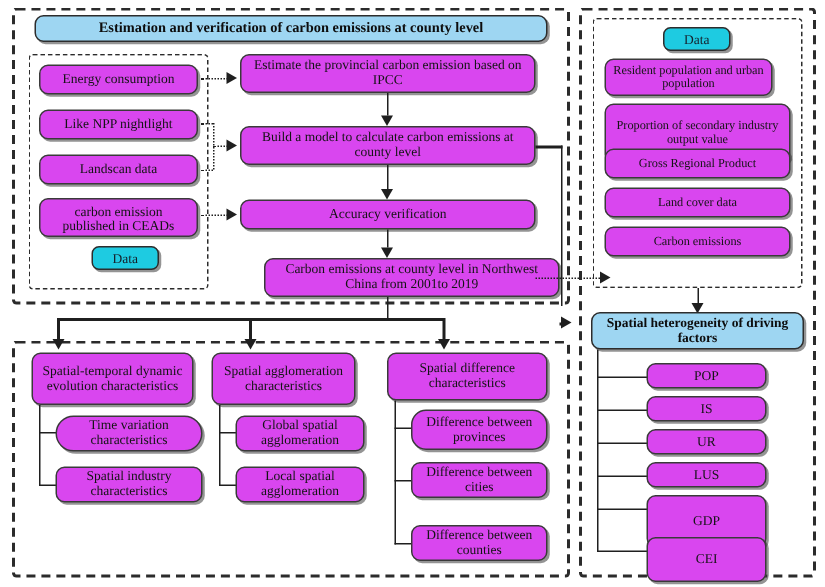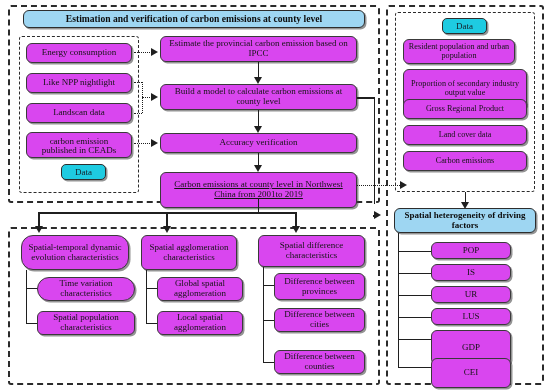--- a/index.html
+++ b/index.html
@@ -146,21 +146,21 @@
   </div>
 
   <div class="abs node t10" style="left:160px; top:84px; width:197px; height:26px;">
     <span>Build a model to calculate carbon emissions at county level</span>
   </div>
 
   <div class="abs node t10" style="left:160px; top:133px; width:197px; height:20px;">
     <span>Accuracy verification</span>
   </div>
 
-  <div class="abs node t10" style="left:160px; top:172px; width:197px; height:36px;text-decoration:underline;">
+  <div class="abs node t10" style="left:176px; top:172px; width:197px; height:26px;">
     <span>Carbon emissions at county level in Northwest China from 2001to 2019</span>
   </div>
 
   <div class="abs ln-v" style="left:257.5px; top:62px; height:15px;"></div>
   <div class="abs arrow-down" style="left:254px; top:77px;"></div>
 
   <div class="abs ln-v" style="left:257.5px; top:110px; height:16px;"></div>
   <div class="abs arrow-down" style="left:254px; top:126px;"></div>
 
   <div class="abs ln-v" style="left:257.5px; top:153px; height:12px;"></div>
@@ -261,52 +261,52 @@
 
   <div class="abs ln-v" style="left:38px; top:212px; height:14px;"></div>
   <div class="abs arrow-down" style="left:34.5px; top:226px;"></div>
 
   <div class="abs ln-v" style="left:166px; top:212px; height:14px;"></div>
   <div class="abs arrow-down" style="left:162.5px; top:226px;"></div>
 
   <div class="abs ln-v" style="left:295px; top:212px; height:14px;"></div>
   <div class="abs arrow-down" style="left:291.5px; top:226px;"></div>
 
-  <div class="abs node t10" style="left:21px; top:235px; width:108px; height:35px;border-radius:12px;">
+  <div class="abs node t10" style="left:21px; top:235px; width:108px; height:35px;">
     <span>Spatial-temporal dynamic evolution characteristics</span>
   </div>
   <div class="abs ln-v-thin" style="left:26px; top:270px; width:1.4px; height:54px;"></div>
   <div class="abs ln-h-thin" style="left:26px; top:288px; width:12px;"></div>
   <div class="abs node t10" style="left:37px; top:277px; width:98px; height:24px;border-radius:12px;">
     <span>Time variation characteristics</span>
   </div>
   <div class="abs ln-h-thin" style="left:26px; top:323px; width:12px;"></div>
   <div class="abs node t10" style="left:37px; top:311px; width:98px; height:24px;">
-    <span>Spatial population characteristics</span>
+    <span>Spatial industry characteristics</span>
   </div>
 
   <div class="abs node t10" style="left:141px; top:235px; width:96px; height:35px;">
     <span>Spatial agglomeration characteristics</span>
   </div>
   <div class="abs ln-v-thin" style="left:146px; top:270px; width:1.4px; height:54px;"></div>
   <div class="abs ln-h-thin" style="left:146px; top:288px; width:12px;"></div>
   <div class="abs node t10" style="left:157px; top:277px; width:86px; height:24px;">
     <span>Global spatial agglomeration</span>
   </div>
   <div class="abs ln-h-thin" style="left:146px; top:323px; width:12px;"></div>
   <div class="abs node t10" style="left:157px; top:311px; width:86px; height:24px;">
     <span>Local spatial agglomeration</span>
   </div>
 
   <div class="abs node t10" style="left:258px; top:235px; width:107px; height:32px;">
     <span>Spatial difference characteristics</span>
   </div>
   <div class="abs ln-v-thin" style="left:263px; top:267px; width:1.4px; height:96px;"></div>
   <div class="abs ln-h-thin" style="left:263px; top:285px; width:12px;"></div>
-  <div class="abs node t10" style="left:274px; top:273px; width:91px; height:27px;">
+  <div class="abs node t10" style="left:274px; top:273px; width:91px; height:27px;border-radius:10px;">
     <span>Difference between provinces</span>
   </div>
   <div class="abs ln-h-thin" style="left:263px; top:320px; width:12px;"></div>
   <div class="abs node t10" style="left:274px; top:308px; width:91px; height:24px;">
     <span>Difference between cities</span>
   </div>
   <div class="abs ln-h-thin" style="left:263px; top:362px; width:12px;"></div>
   <div class="abs node t10" style="left:274px; top:350px; width:91px; height:24px;">
     <span>Difference between counties</span>
   </div>

